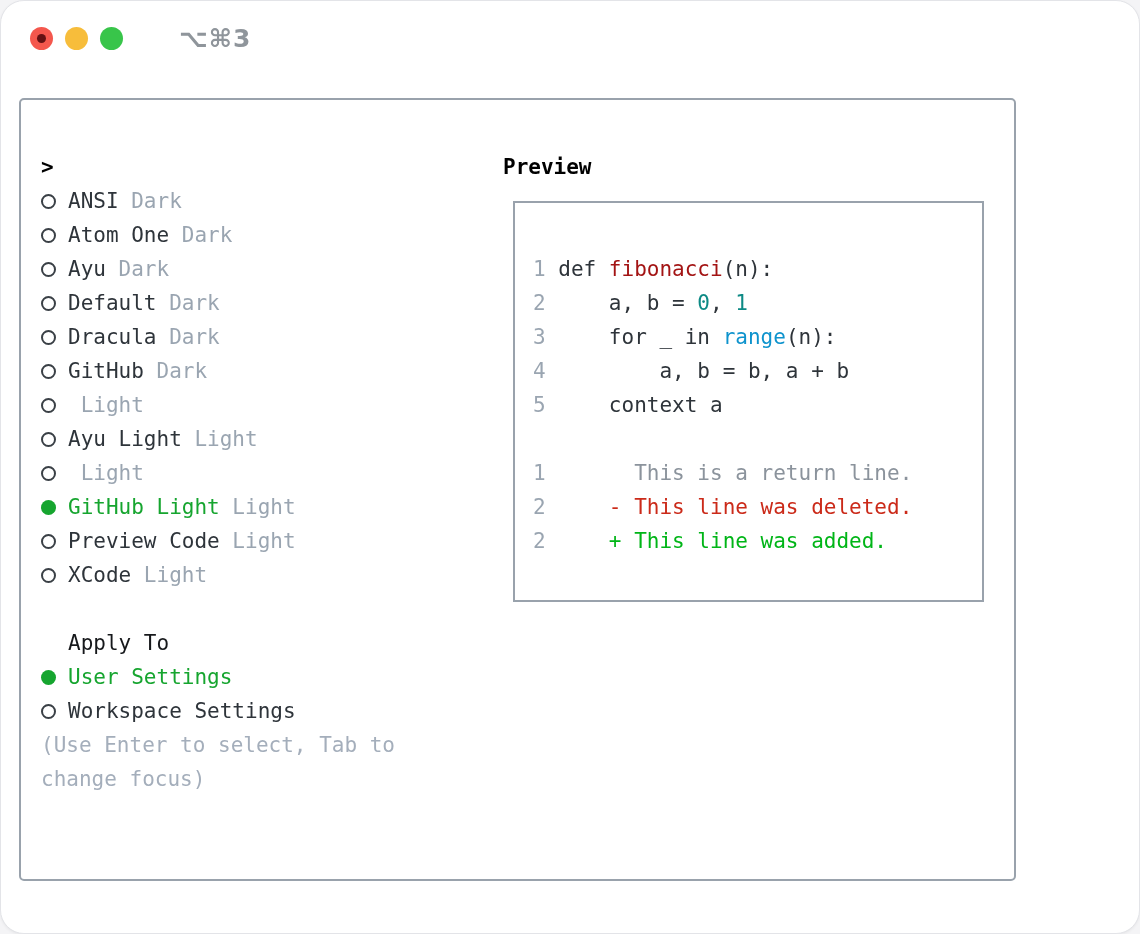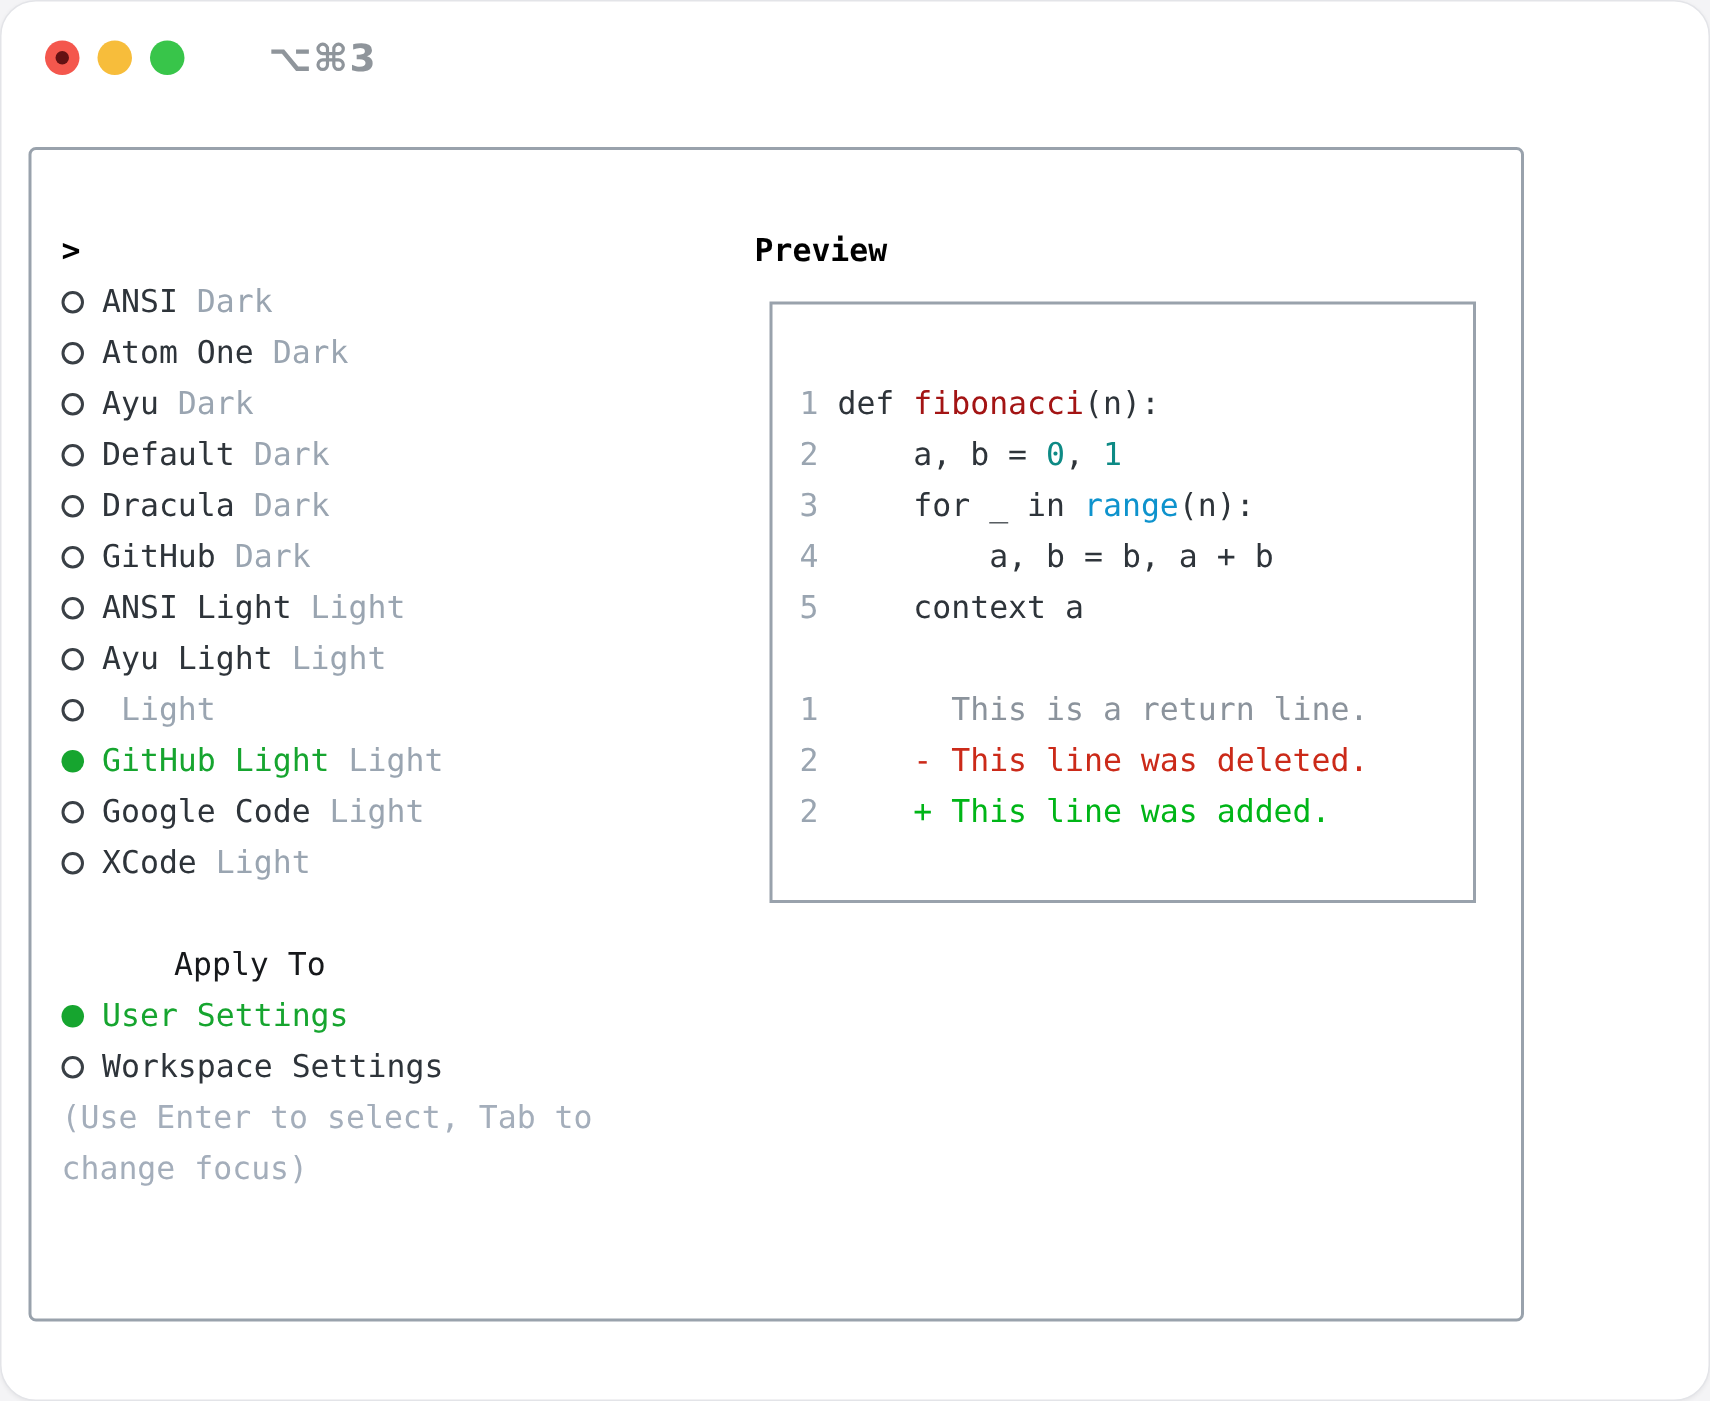--- a/index.html
+++ b/index.html
@@ -22,21 +22,21 @@
   
   .panel{position:absolute;left:18px;top:97px;width:993px;height:779px;
     border:2px solid #99a2ac;border-radius:5px;background:#fff;}
   .left-col{position:absolute;left:20px;top:50px;font-size:21px;line-height:34px;color:#2e343a;}
   .row{display:flex;align-items:center;height:34px;white-space:pre;}
   .marker{width:27px;display:flex;align-items:center;flex:none;}
   .marker::before{content:'';width:11px;height:11px;border-radius:50%;border:2px solid #3a4046;}
   .marker.filled::before{width:15px;height:15px;border:none;background:#16a52f;}
   .prompt{width:27px;font-weight:bold;color:#000;flex:none;}
   .hdr{font-weight:bold;color:#000;}
-  .subhdr{color:#16181b;margin-left:48px;}
+  .subhdr{color:#16181b;}
   .tname{color:#2e343a;}
   .item.selected .tname{color:#16a52f;}
   .tvariant{color:#9aa5b1;margin-left:1ch;}
   .hint{width:430px;color:#a4aebb;white-space:normal;}
   
   .preview-hdr{position:absolute;left:482px;top:50px;height:34px;line-height:34px;
     font-size:21px;font-weight:bold;color:#000;}
   .preview-box{position:absolute;left:492px;top:101px;width:471px;height:401px;
     border:2px solid #99a2ac;background:#fff;box-sizing:border-box;
     padding:49px 0 0 18px;font-size:21px;}
@@ -71,25 +71,25 @@
         <span class="prompt">&gt;</span>
       </div>
 
       <div>
           <div class="row item"><span class="marker"></span><span class="tname">ANSI</span><span class="tvariant">Dark</span></div>
           <div class="row item"><span class="marker"></span><span class="tname">Atom One</span><span class="tvariant">Dark</span></div>
           <div class="row item"><span class="marker"></span><span class="tname">Ayu</span><span class="tvariant">Dark</span></div>
           <div class="row item"><span class="marker"></span><span class="tname">Default</span><span class="tvariant">Dark</span></div>
           <div class="row item"><span class="marker"></span><span class="tname">Dracula</span><span class="tvariant">Dark</span></div>
           <div class="row item"><span class="marker"></span><span class="tname">GitHub</span><span class="tvariant">Dark</span></div>
-          <div class="row item"><span class="marker"></span><span class="tname">ANSI Light</span><span class="tvariant">Light</span></div>
+          <div class="row item"><span class="marker"></span><span class="tvariant">Light</span></div>
           <div class="row item"><span class="marker"></span><span class="tname">Ayu Light</span><span class="tvariant">Light</span></div>
           <div class="row item"><span class="marker"></span><span class="tvariant">Light</span></div>
           <div class="row item selected"><span class="marker filled"></span><span class="tname">GitHub Light</span><span class="tvariant">Light</span></div>
-          <div class="row item"><span class="marker"></span><span class="tname">Google Code</span><span class="tvariant">Light</span></div>
+          <div class="row item"><span class="marker"></span><span class="tname">Preview Code</span><span class="tvariant">Light</span></div>
           <div class="row item"><span class="marker"></span><span class="tname">XCode</span><span class="tvariant">Light</span></div>
         </div>
 
       <div class="row" style="margin-top:34px">
         <span class="marker" style="visibility:hidden"></span>
         <span class="subhdr">Apply To</span>
       </div>
 
       <div>
           <div class="row item selected"><span class="marker filled"></span><span class="tname" style="color: rgb(22, 165, 47);">User Settings</span></div>

